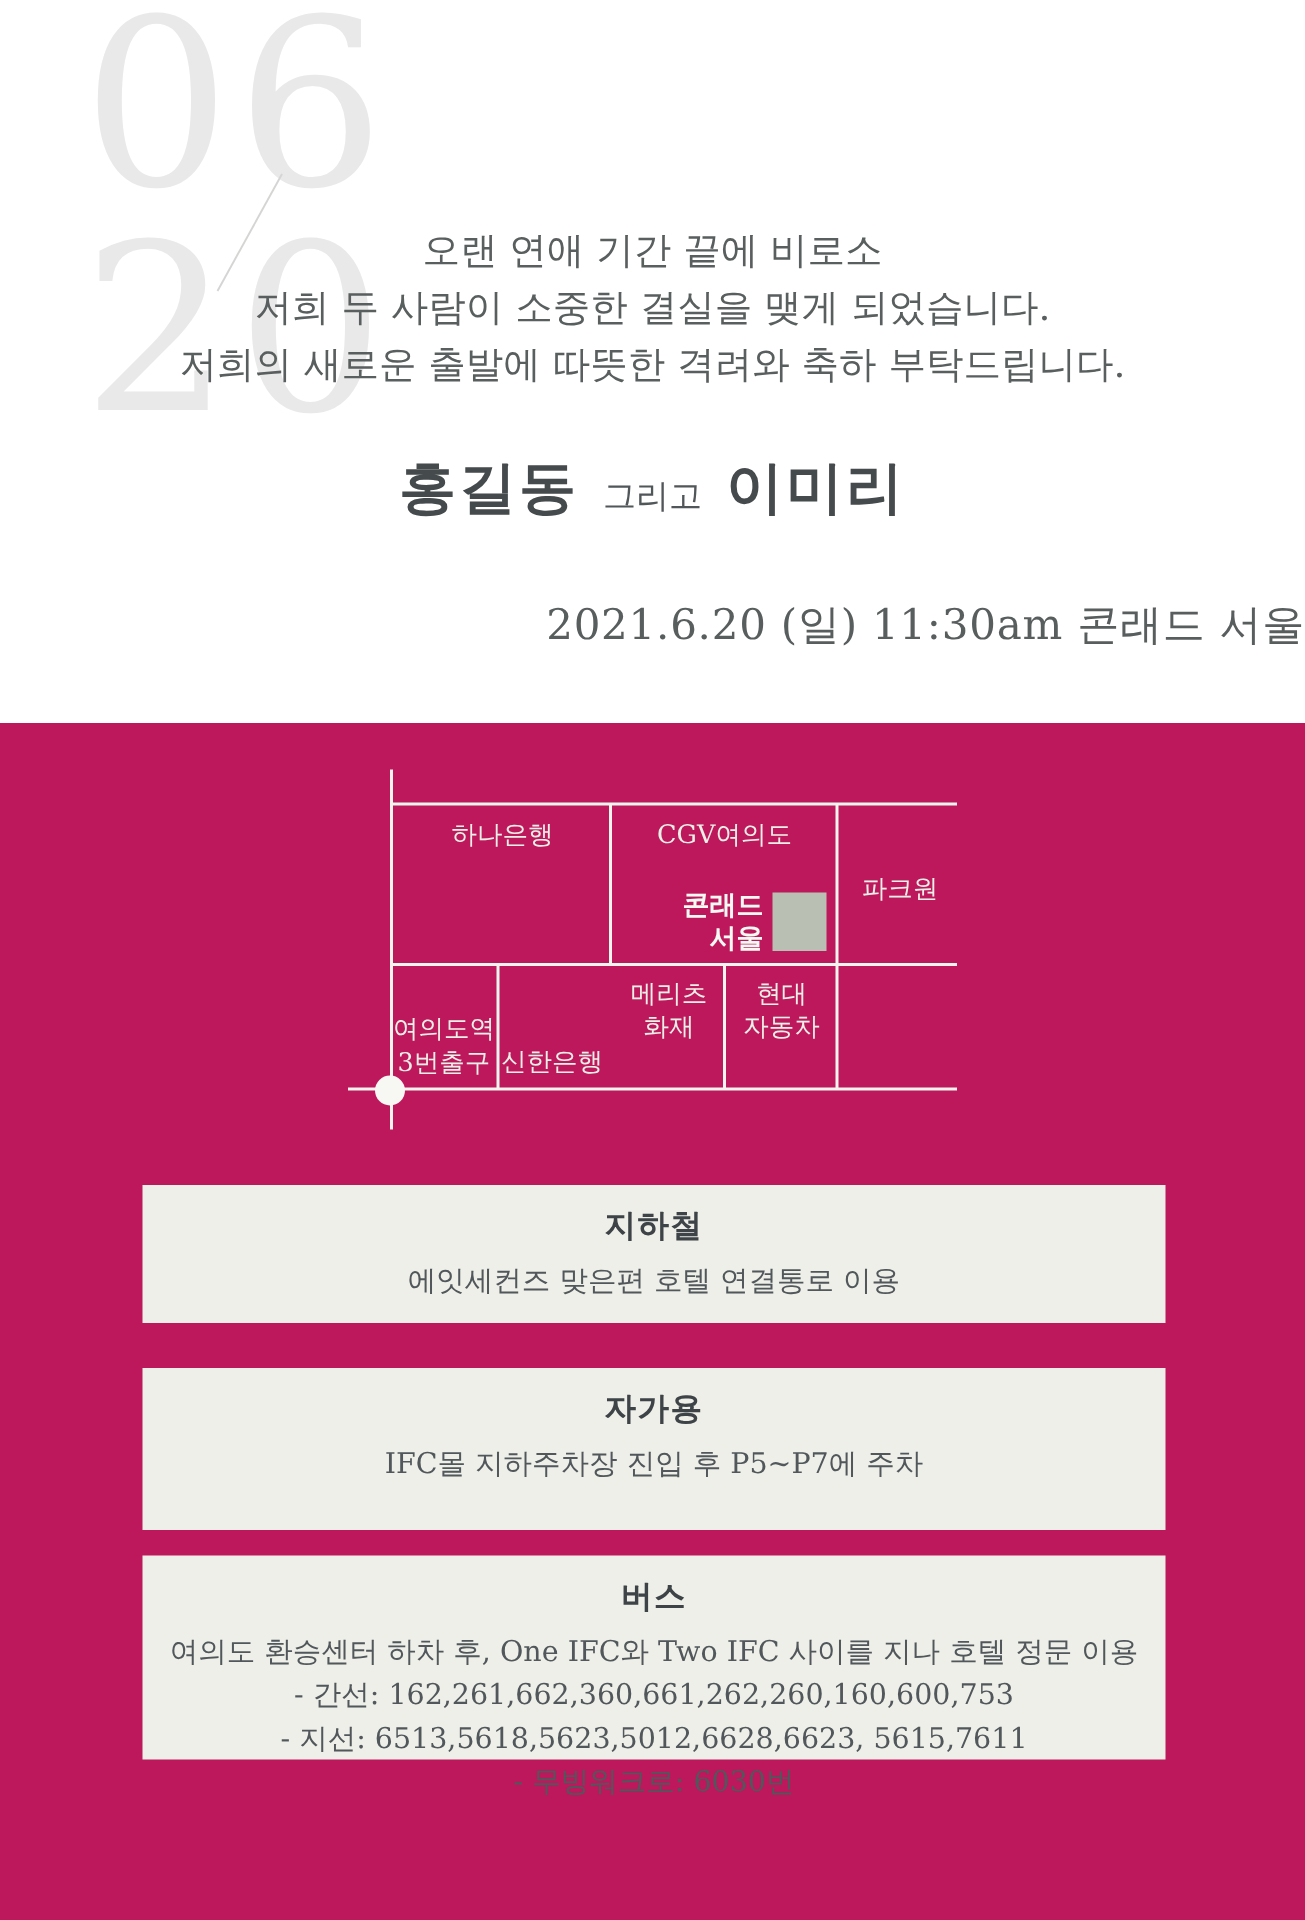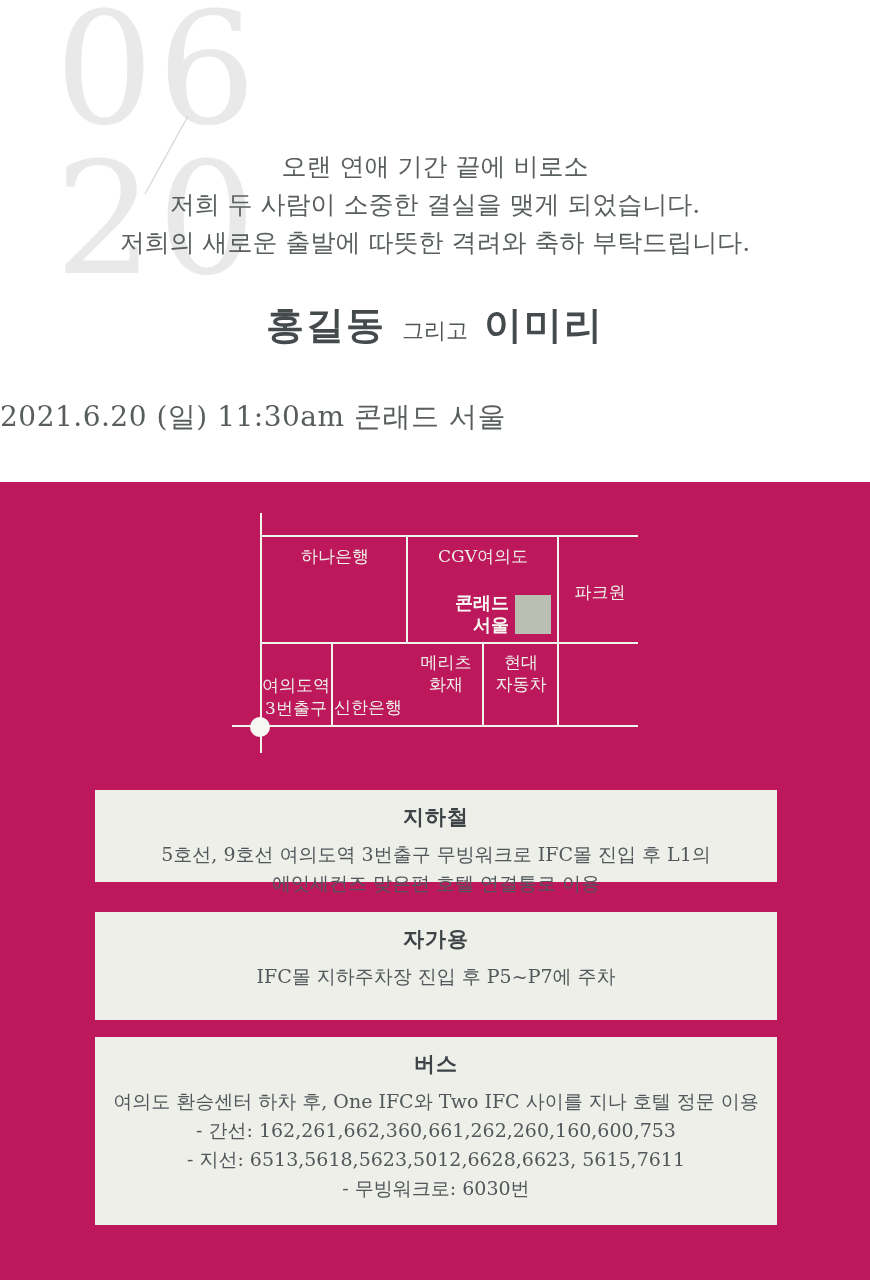--- a/index.html
+++ b/index.html
@@ -54,21 +54,21 @@
     text-align: center;
     color: #454a4c;
     z-index: 2;
   }
   .names .person { font-size: 38px; font-weight: 700; letter-spacing: 2px; }
   .names .conj   { font-size: 22px; font-weight: 400; margin: 0 16px; color: #51565 8; color: #515658; }
   .event-line {
     position: absolute;
     left: 0; top: 398px;
     width: 870px;
-    text-align: left;
+    text-align: right;
     font-size: 28px;
     color: #585d5d;
     letter-spacing: 0.5px;
     z-index: 2;
   }
 
   
   .sage {
     position: absolute;
     left: 0; top: 482px;
@@ -100,21 +100,21 @@
     margin-bottom: 9px;
     letter-spacing: 1px;
   }
   .card .card-line {
     font-size: 19px;
     line-height: 29px;
     color: #51575b;
   }
   .card.subway { top: 308px; height: 92px; }
   .card.car    { top: 430px; height: 108px; }
-  .card.bus    { top: 555px; height: 188px; }
+  .card.bus    { top: 555px; height: 136px; }
 </style>
 </head>
 <body>
 
 <div class="page">
 
   <section class="hero">
     <div class="numeral month">06</div>
     <svg class="slash-svg" width="70" height="90">
       <line x1="50" y1="4" x2="7" y2="82" stroke="#d5d6d4" stroke-width="1.3"></line>
@@ -159,21 +159,20 @@
       <text x="446" y="208" text-anchor="middle">화재</text>
       <text x="521" y="186" text-anchor="middle">현대</text>
       <text x="521" y="208" text-anchor="middle">자동차</text>
       <text x="368" y="231" text-anchor="middle">신한은행</text>
       <text x="296" y="209" text-anchor="middle">여의도역</text>
       <text x="296" y="232" text-anchor="middle">3번출구</text>
     </svg>
 
     <div class="card subway">
       <div class="card-title">지하철</div>
-      <div class="card-line">5호선, 9호선 여의도역 3번출구 무빙워크로 IFC몰 진입 후 L1의</div>
       <div class="card-line">에잇세컨즈 맞은편 호텔 연결통로 이용</div>
     </div>
 
     <div class="card car">
       <div class="card-title">자가용</div>
       <div class="card-line">IFC몰 지하주차장 진입 후 P5~P7에 주차</div>
     </div>
 
     <div class="card bus">
       <div class="card-title">버스</div>

